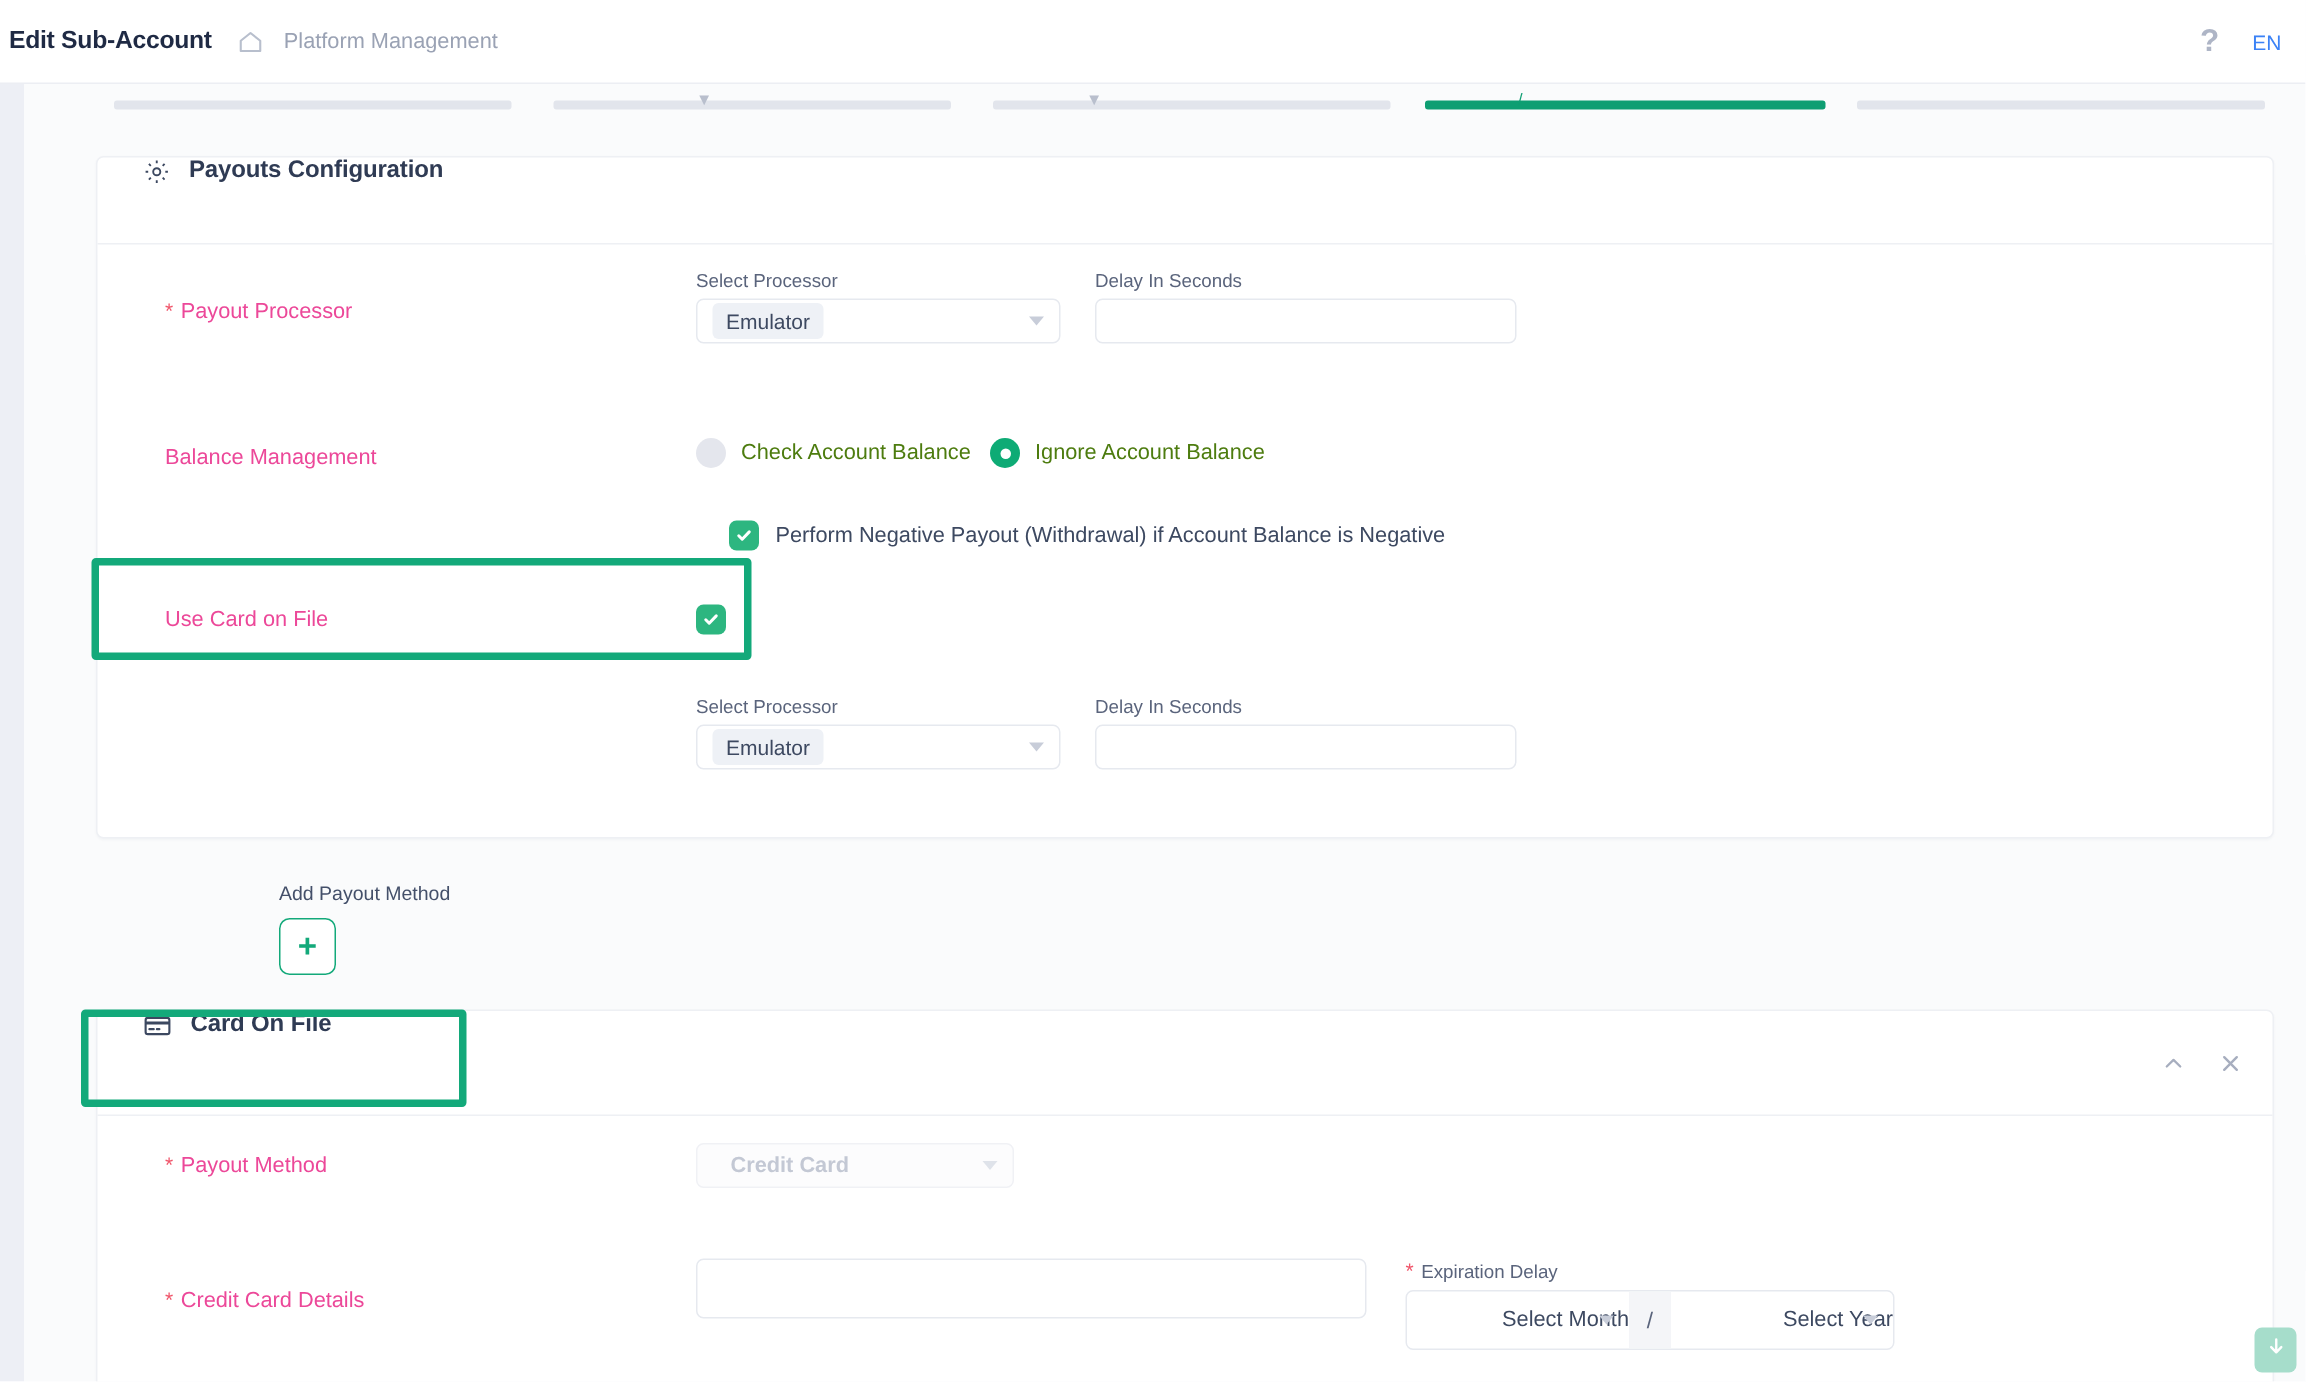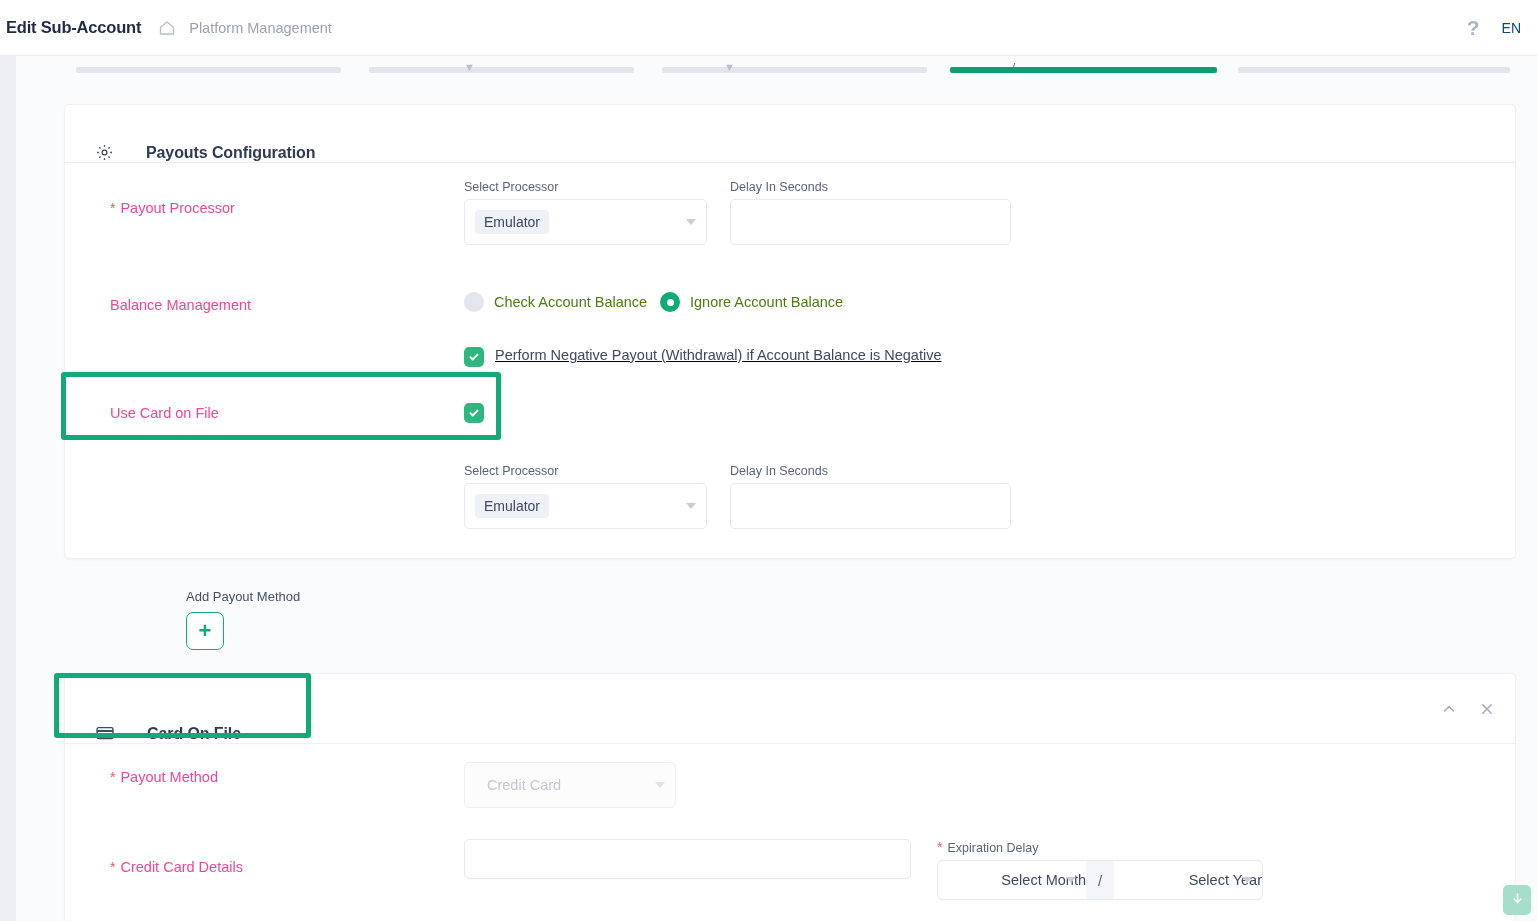--- a/index.html
+++ b/index.html
@@ -23,21 +23,21 @@
   }
   .home-icon { margin-left: 16px; display: flex; align-items: center; }
   .breadcrumb-text {
     margin-left: 12px; font-size: 14.5px; color: #9aa2b4;
   }
   .topbar-right {
     margin-left: auto; display: flex; align-items: center; gap: 22px;
     padding-right: 16px;
   }
   .help-icon { font-size: 21px; font-weight: bold; color: #aeb5c6; cursor: pointer; line-height: 1; }
-  .lang-btn { font-size: 14px; color: #0c4a6e; cursor: pointer; }
+  .lang-btn { font-size: 14px; color: #3b82f6; cursor: pointer; }
 
   
   .left-rail {
     position: absolute; left: 0; top: 56px; width: 16px; height: 865px;
     background: #edeff5;
   }
 
   
   .canvas {
     position: absolute; left: 16px; top: 56px;
@@ -59,24 +59,23 @@
     position: absolute; top: -6px; font-size: 11px; color: #b9bfcd;
   }
 
   
   .panel {
     position: absolute; background: #ffffff;
     border: 1px solid #eef0f4; border-radius: 5px;
     box-shadow: 0 1px 2px rgba(32,44,80,0.04);
   }
   .panel-head {
-    height: 58px; display: flex; align-items: flex-end;
+    height: 58px; display: flex; align-items: flex-start;
     padding-left: 30px; border-bottom: 1px solid #eef0f4;
     position: relative;
-    gap: 20px;
   }
   .panel-head .head-title {
     font-size: 16px; color: #2f3b54; font-weight: bold;
     letter-spacing: -0.1px; margin-left: 12px;
   }
   .panel-actions {
     position: absolute; right: 20px; top: 0; height: 58px;
     display: flex; align-items: center; gap: 22px;
   }
   .icon-btn { cursor: pointer; color: #a7aebf; display: flex; align-items: center; }
@@ -87,25 +86,25 @@
     font-size: 14.5px; color: #ec4899;
   }
   .req { color: #f0566b; font-size: 14px; margin-right: 5px; }
 
   .subfield-label {
     font-size: 12.5px; color: #5a647c; margin-bottom: 5px;
     display: block; white-space: nowrap;
   }
 
   .ctrl {
-    height: 46px; border: 1px solid #e6e9ef; border-radius: 5px;
+    height: 30px; border: 1px solid #e6e9ef; border-radius: 5px;
     background: #ffffff; display: flex; align-items: center;
     padding: 0 10px; position: relative;
   }
-  .ctrl.disabled { background: #fcfcfd; border-color: #f0f1f5; }
+  .ctrl.disabled { background: #fcfcfd; border-color: #f0f1f5; font-weight: bold; }
   .chip {
     background: #eef1f6; border-radius: 4px; padding: 4px 9px;
     font-size: 14px; color: #3d4961;
   }
   .ph-text { font-size: 14.5px; color: #c3c8d4; padding-left: 12px; }
   .sel-text { font-size: 14.5px; color: #3d4961; }
   .caret {
     position: absolute; right: 10px; width: 0; height: 0;
     border-left: 5px solid transparent; border-right: 5px solid transparent;
     border-top: 6px solid #c8cdd9;
@@ -240,21 +239,21 @@
 
       <div class="radio-wrap" style="position:absolute;left:399px;top:27px;">
         <span class="radio"></span>
         <span class="radio-label">Check Account Balance</span>
       </div>
       <div class="radio-wrap" style="position:absolute;left:595px;top:27px;">
         <span class="radio on"></span>
         <span class="radio-label">Ignore Account Balance</span>
       </div>
 
-      <div style="position:absolute;left:399px;top:82px;display:flex;align-items:flex-start;text-decoration:underline;">
+      <div style="position:absolute;left:421px;top:82px;display:flex;align-items:center;">
         <span class="cbx">
           <svg width="12" height="12" viewBox="0 0 12 12" fill="none" stroke="#ffffff" stroke-width="2" stroke-linecap="round" stroke-linejoin="round">
               <path d="M2.5 6.2 L4.8 8.5 L9.5 3.6"></path>
             </svg>
         </span>
         <span class="cbx-label">Perform Negative Payout (Withdrawal) if Account Balance is Negative</span>
       </div>
     </div>
 
     <div class="row" style="left:0; top:280px; width:1452px; height:70px;">

